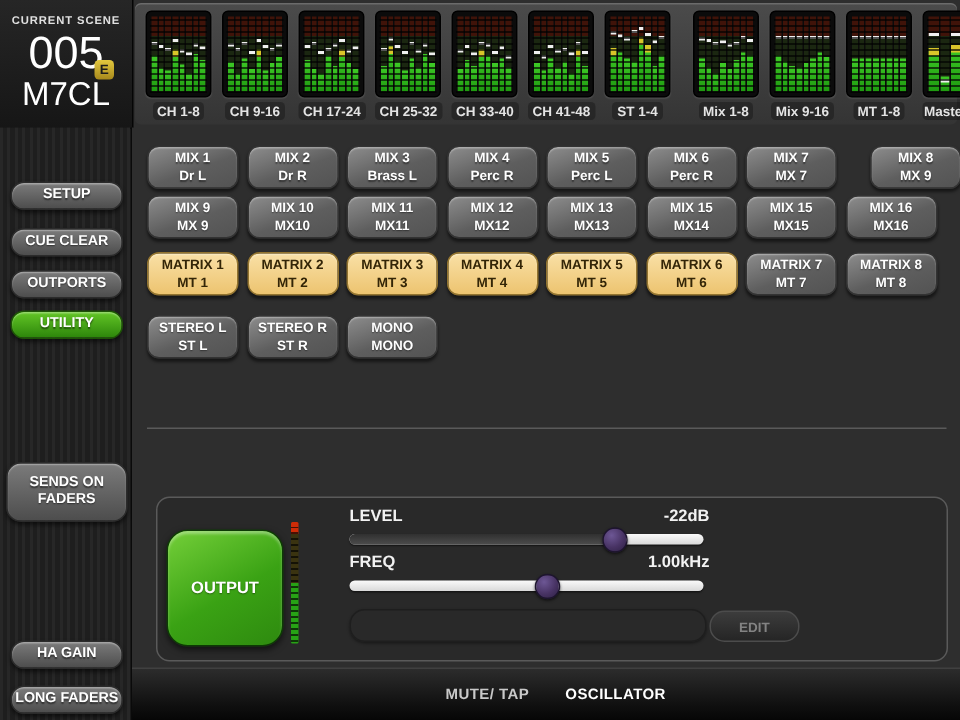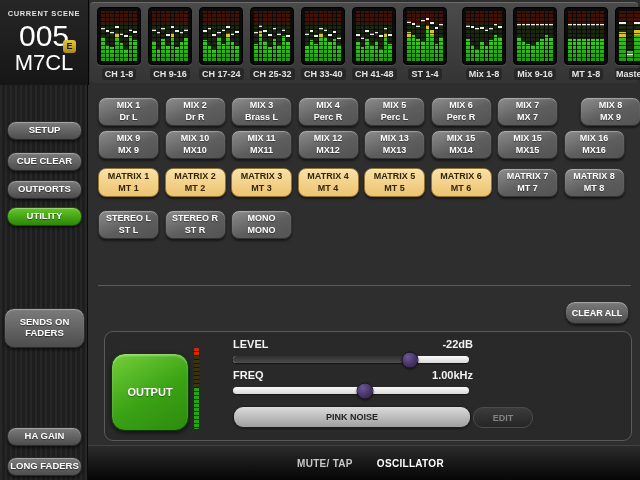--- a/index.html
+++ b/index.html
@@ -668,21 +668,20 @@
       <div class="bus-btn" style="left: 76.5px; top: 125px;">
         <div>STEREO R</div>
         <div>ST R</div>
       </div>
       <div class="bus-btn" style="left: 143px; top: 125px;">
         <div>MONO</div>
         <div>MONO</div>
       </div>
     </div>
   <div class="divider"></div>
-  <div class="clear-all">CLEAR ALL</div>
 
   <div class="osc-panel">
     <div class="output-btn">OUTPUT</div>
     <div class="osc-meter">
         <div class="mstripes"></div>
       </div>
 
     <div class="slider-row row-level">
       <span>LEVEL</span>
       <span>-22dB</span>
@@ -694,21 +693,20 @@
 
     <div class="slider-row row-freq">
       <span>FREQ</span>
       <span>1.00kHz</span>
     </div>
     <div class="slider sl-freq">
       <div class="sl-handle" id="freq-handle" style="left: 56%;"></div>
     </div>
 
     <div class="wave-seg" id="wave-seg">
-        <div class="wseg">PINK NOISE</div>
       </div>
     <div class="edit-btn">EDIT</div>
   </div>
 </div>
 
 <div class="bottom-bar" id="bottom-bar">
     <div class="tab">MUTE/ TAP</div>
     <div class="tab active">OSCILLATOR</div>
   </div>
 

